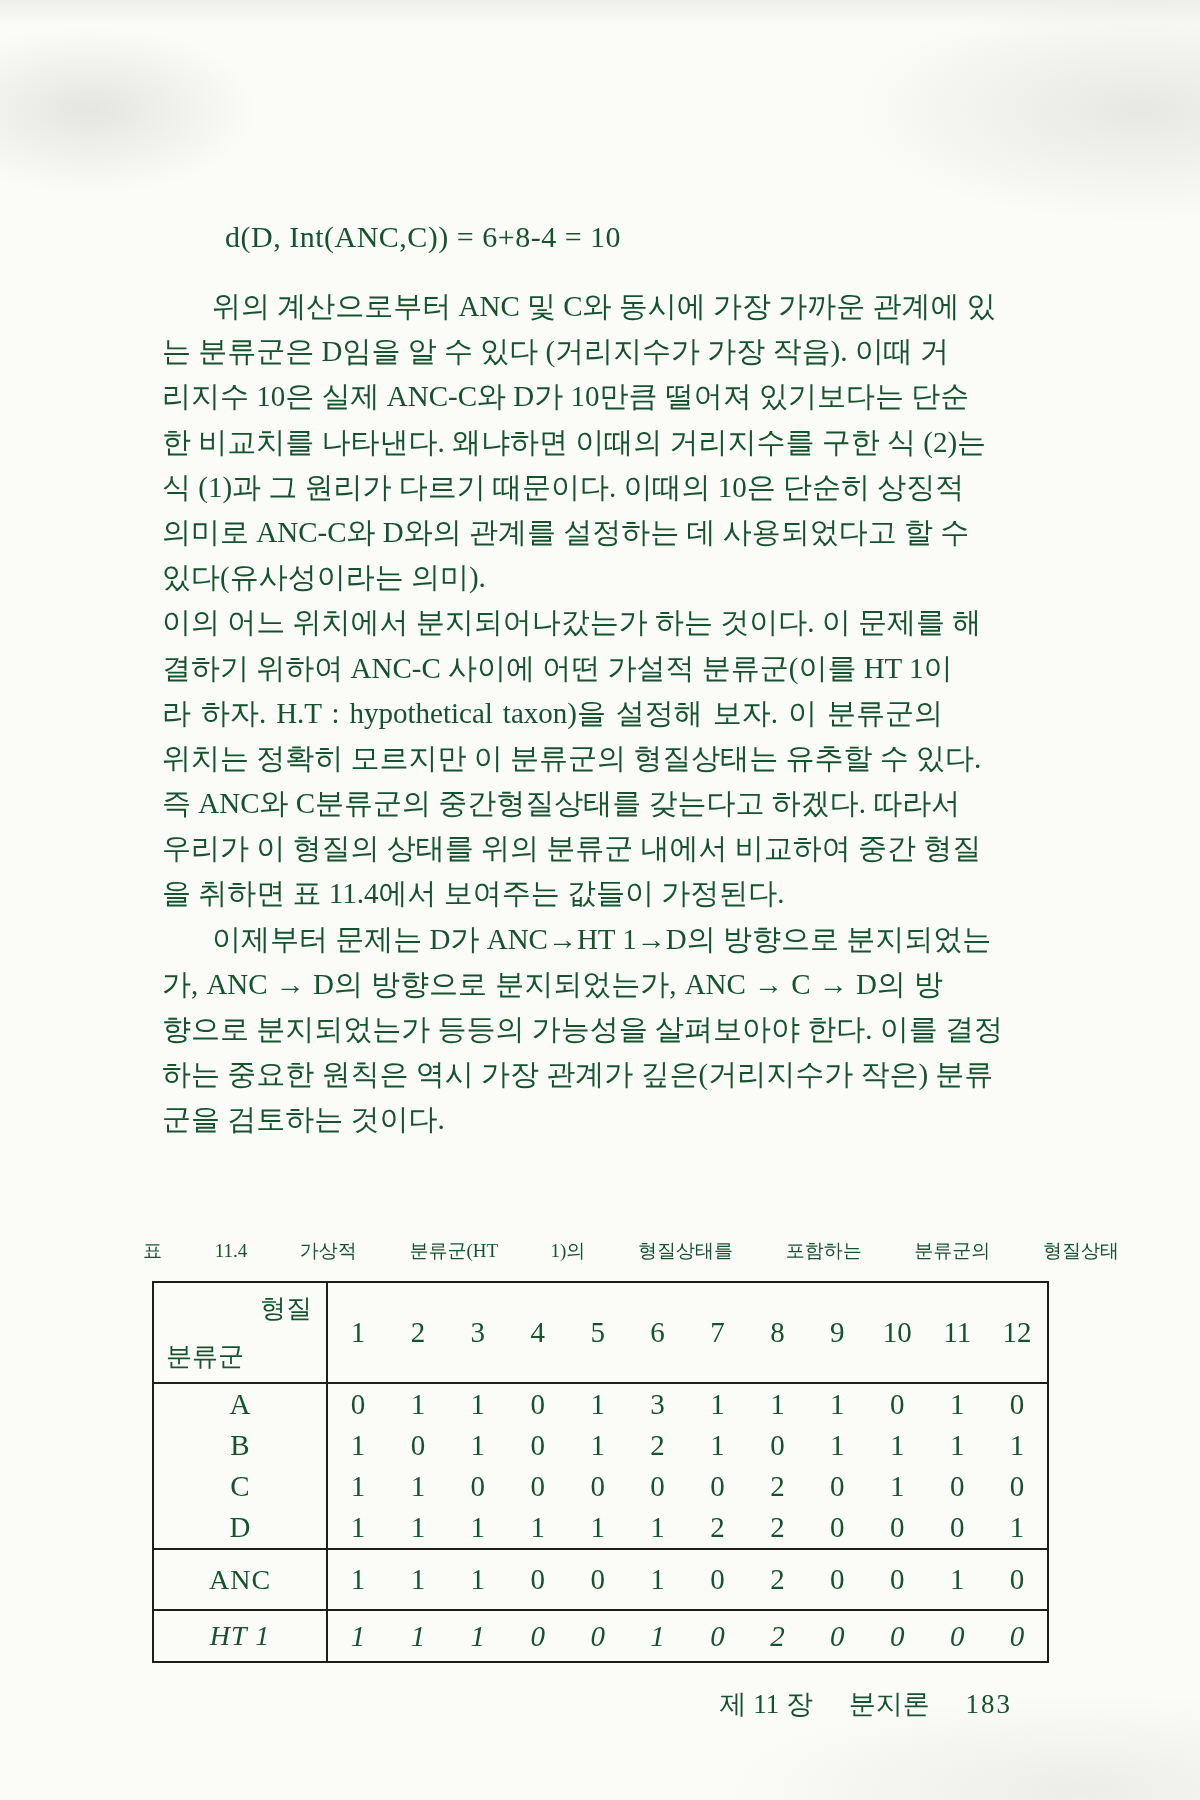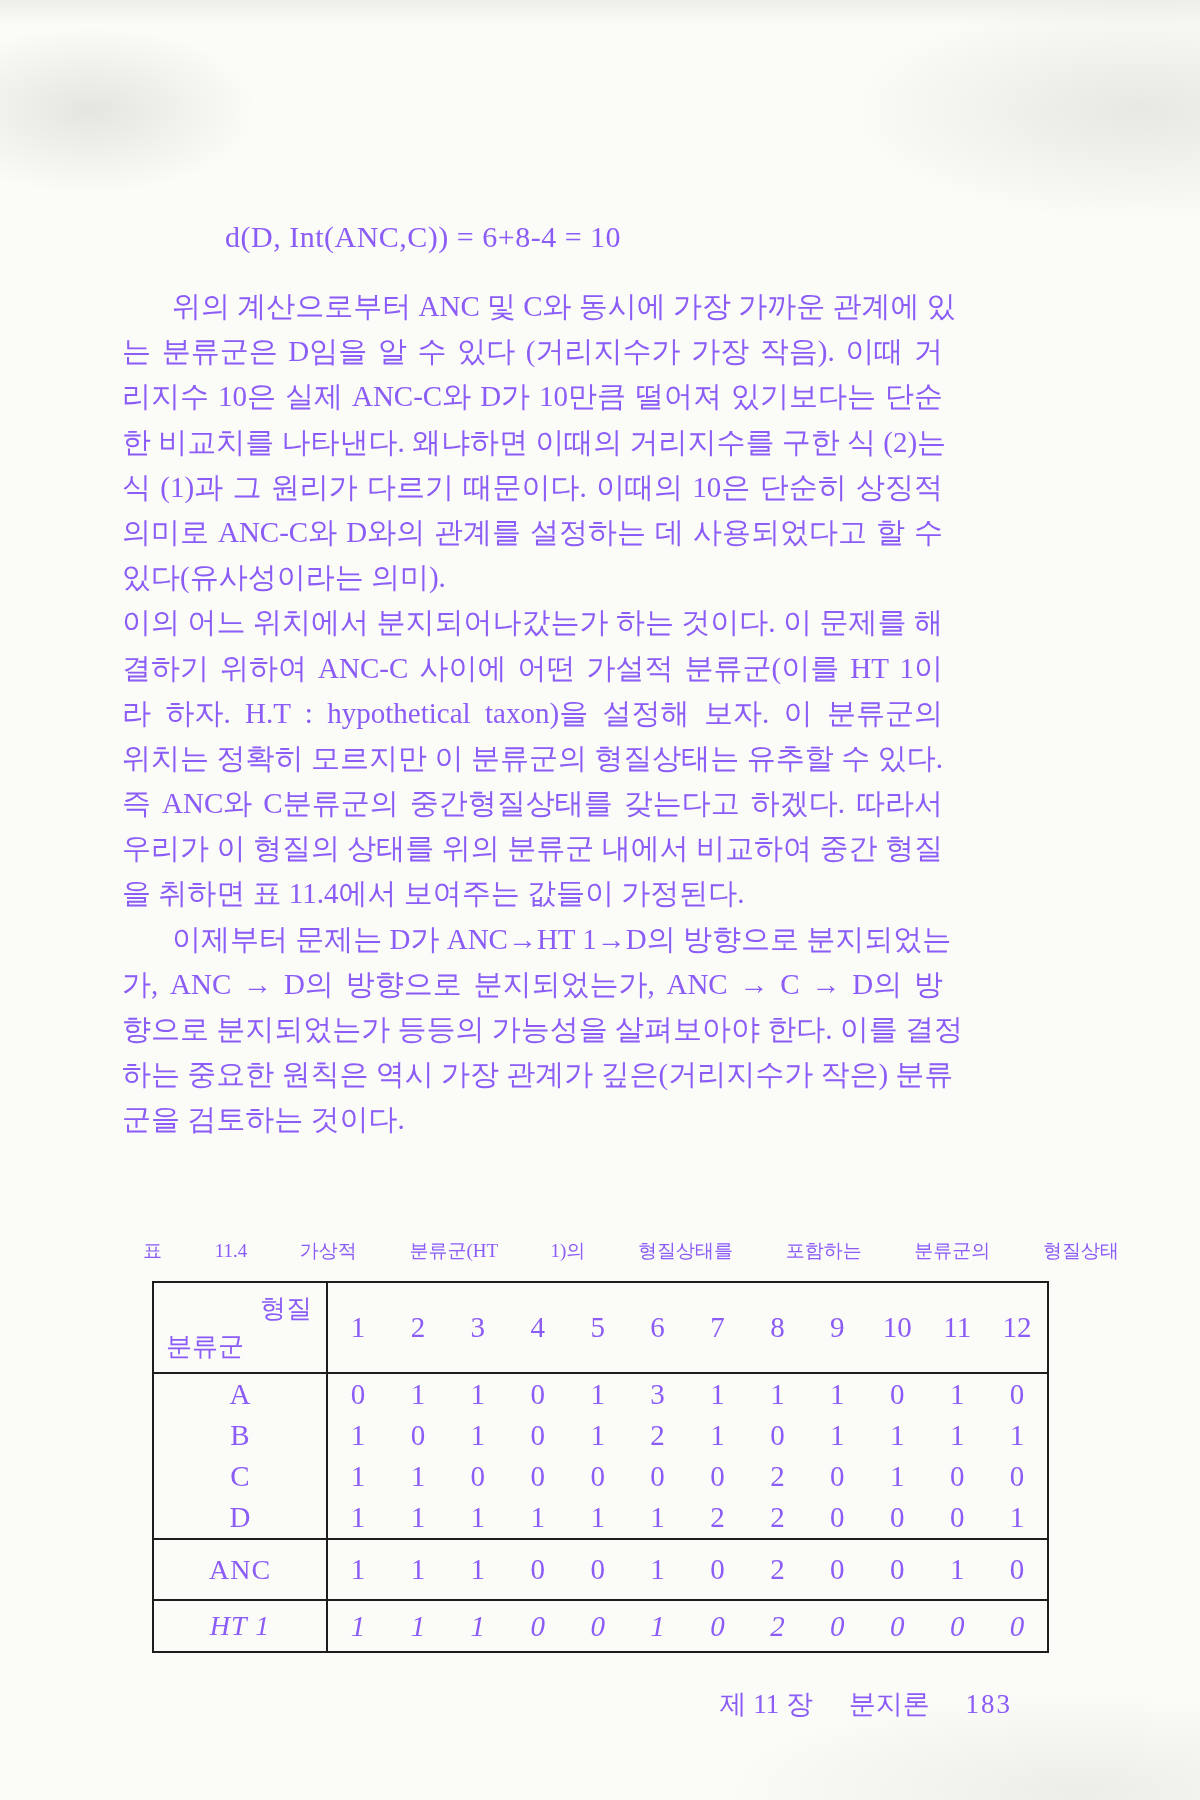--- a/index.html
+++ b/index.html
@@ -1,37 +1,37 @@
 <!DOCTYPE html>
 <html><head>
 <meta charset="utf-8">
 <style>
   html,body { margin:0; padding:0; background:#e9e9e6; }
   .page {
     position:relative; width:1200px; height:1800px;
-    background:#fbfbf8; color:#8b5cf6;
+    background:#fbfbf8; color:#14532d;
     font-family:"Liberation Serif","DejaVu Serif",serif;
     overflow:hidden; margin:0 auto;
   }
   .shade {
     position:absolute; inset:0; pointer-events:none;
     background:
       radial-gradient(ellipse 240px 120px at 90px 110px, rgba(110,110,105,0.16), rgba(110,110,105,0) 70%),
       radial-gradient(ellipse 420px 160px at 1140px 110px, rgba(110,110,105,0.14), rgba(110,110,105,0) 70%),
       radial-gradient(ellipse 520px 140px at 1080px 1790px, rgba(110,110,105,0.10), rgba(110,110,105,0) 70%),
       linear-gradient(to bottom, rgba(120,120,115,0.10), rgba(120,120,115,0) 26px);
   }
   .formula {
     position:absolute; left:225px; top:220px;
     font-size:30px; letter-spacing:0.5px; white-space:nowrap;
   }
   .bodytext { position:absolute; left:122px; top:284px; width:821px; font-size:29px; }
   .bodytext .line {
     height:45.2px; line-height:45.2px; white-space:nowrap;
-    text-align:justify; text-align-last:justify;
+    text-align:justify; text-align-last:justify;margin-left:40px;
   }
   .bodytext .line.end { text-align-last:left; }
   .bodytext .line.indent { padding-left:50px; }
   .caption {
     position:absolute; left:143px; top:1234px; width:976px;
     font-size:19px; line-height:34px;
     text-align:justify; text-align-last:justify; white-space:nowrap;
   }
   .tbl {
     position:absolute; left:152px; top:1281px; width:897px;
@@ -43,21 +43,21 @@
   .labelcol {
     flex:0 0 174px; width:174px; border-right:2px solid #1d1d1d;
     display:flex; align-items:center; justify-content:center;
     font-size:29px; box-sizing:border-box;
   }
   .cells { flex:1 1 auto; display:flex; }
   .cell {
     flex:1 1 0; display:flex; align-items:center; justify-content:center;
     font-size:29px;
   }
-  .header-row { height:89px; }
+  .header-row { height:99px; }
   .header-row .labelcol { position:relative; display:block; }
   .corner-top { position:absolute; top:8px; right:14px; font-size:26px; }
   .corner-bottom { position:absolute; bottom:8px; left:12px; font-size:26px; }
   .body-sec .trow { height:41px; }
   .anc-sec .trow { height:59px; }
   .ht-sec .trow { height:50px;font-style:italic; }
   .anc-sec .labelcol, .ht-sec .labelcol { font-size:28px; letter-spacing:1px; }
   .footer {
     position:absolute; top:1686px; left:0; width:1012px;
     text-align:right; font-size:27px; white-space:nowrap;

